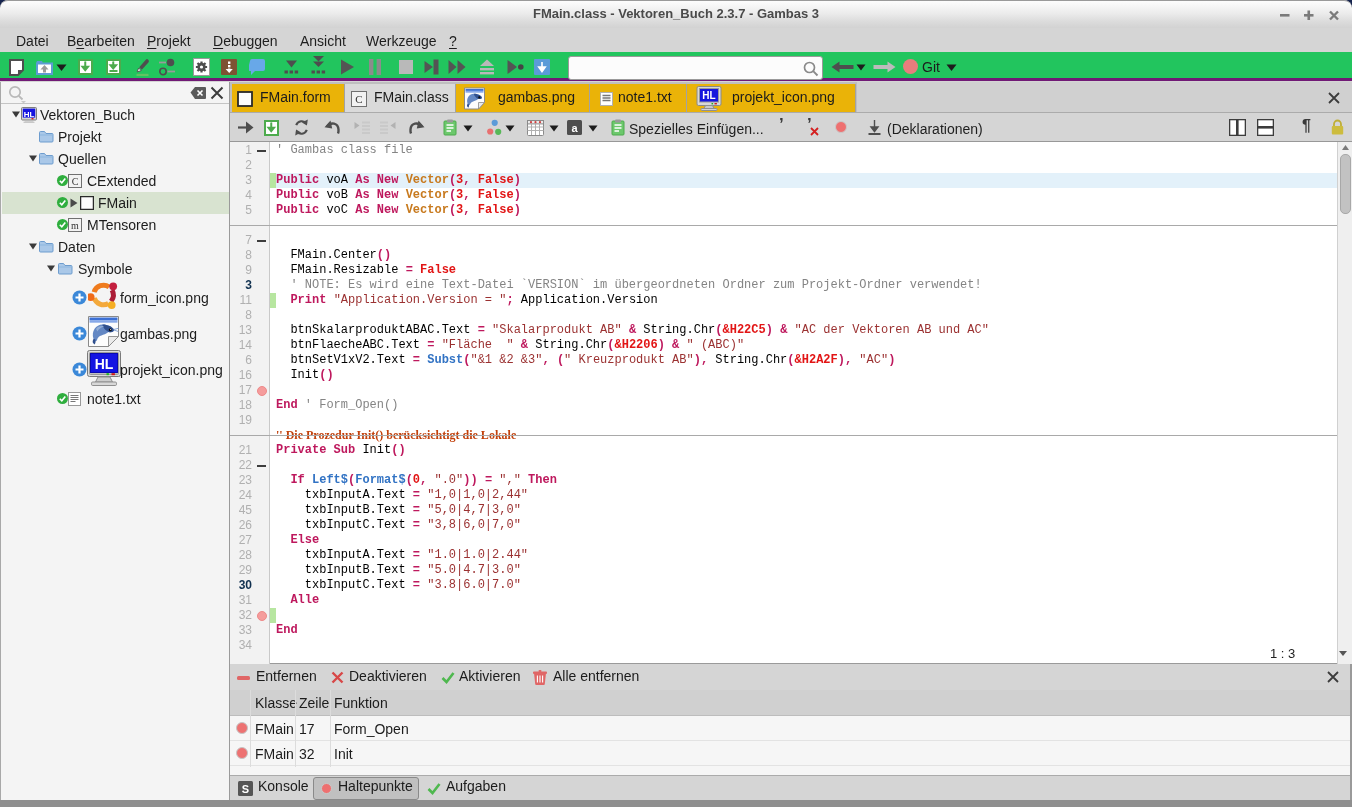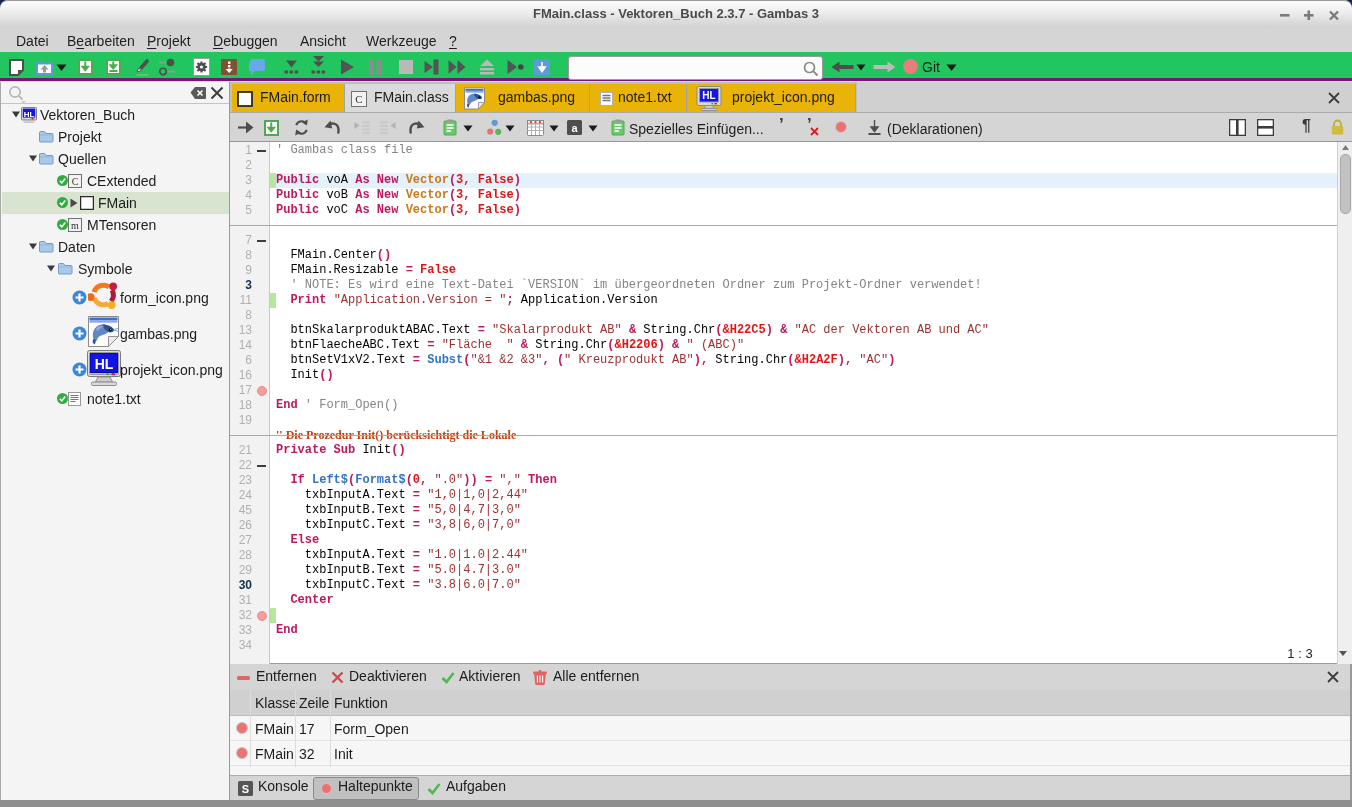--- a/index.html
+++ b/index.html
@@ -621,33 +621,33 @@
 <div><span class="kw">Private Sub</span> Init<span class="kw">()</span></div>
 <div></div>
 <div>  <span class="kw">If</span> <span class="fn">Left$</span><span class="kw">(</span><span class="fn">Format$</span><span class="kw">(</span><span class="nm">0</span><span class="kw">,</span> <span class="st">".0"</span><span class="kw">))</span> <span class="kw">=</span> <span class="st">","</span> <span class="kw">Then</span></div>
 <div>    txbInputA.Text <span class="kw">=</span> <span class="st">"1,0|1,0|2,44"</span></div>
 <div>    txbInputB.Text <span class="kw">=</span> <span class="st">"5,0|4,7|3,0"</span></div>
 <div>    txbInputC.Text <span class="kw">=</span> <span class="st">"3,8|6,0|7,0"</span></div>
 <div>  <span class="kw">Else</span></div>
 <div>    txbInputA.Text <span class="kw">=</span> <span class="st">"1.0|1.0|2.44"</span></div>
 <div>    txbInputB.Text <span class="kw">=</span> <span class="st">"5.0|4.7|3.0"</span></div>
 <div>    txbInputC.Text <span class="kw">=</span> <span class="st">"3.8|6.0|7.0"</span></div>
-<div>  <span class="kw">Center</span></div>
+<div>  <span class="kw">Alle</span></div>
 <div></div>
 <div><span class="kw">End</span></div>
 </div>
     <div class="psep" style="top:83px"></div>
     <div class="psep" style="top:293px"></div>
     <div id="vsb">
       <svg width="15" height="522">
         <path d="M4 8 L7.5 3 L11 8 Z" fill="#7a7a7a"></path>
       </svg>
       <div id="vsbthumb"></div>
     </div>
-    <div style="position:absolute;left:1040px;top:504px;width:60px;text-align:center;font-size:13px;color:#222">1 : 3</div>
+    <div style="position:absolute;left:1040px;top:504px;width:60px;text-align:left;font-size:13px;color:#222">1 : 3</div>
     <div style="position:absolute;left:1109px;top:509px;width:0;height:0;border-top:5px solid #555;border-left:4px solid transparent;border-right:4px solid transparent"></div>
   </div>
   <div id="bppanel">
     <div id="bptoolbar">
 <svg class="icon" style="left:7px;top:11px" width="13" height="4" viewBox="0 0 13 4">
           <rect width="13" height="4" rx="1.5" fill="#e06666"></rect>
         </svg>
 <span class="bpcell" style="left:26px;top:3px">Entfernen</span>
 <svg class="icon" style="left:101px;top:6px" width="13" height="13" viewBox="0 0 13 13">
           <path d="M1.5 1.5 L11.5 11.5 M11.5 1.5 L1.5 11.5" stroke="#d84848" stroke-width="2.4"></path>

